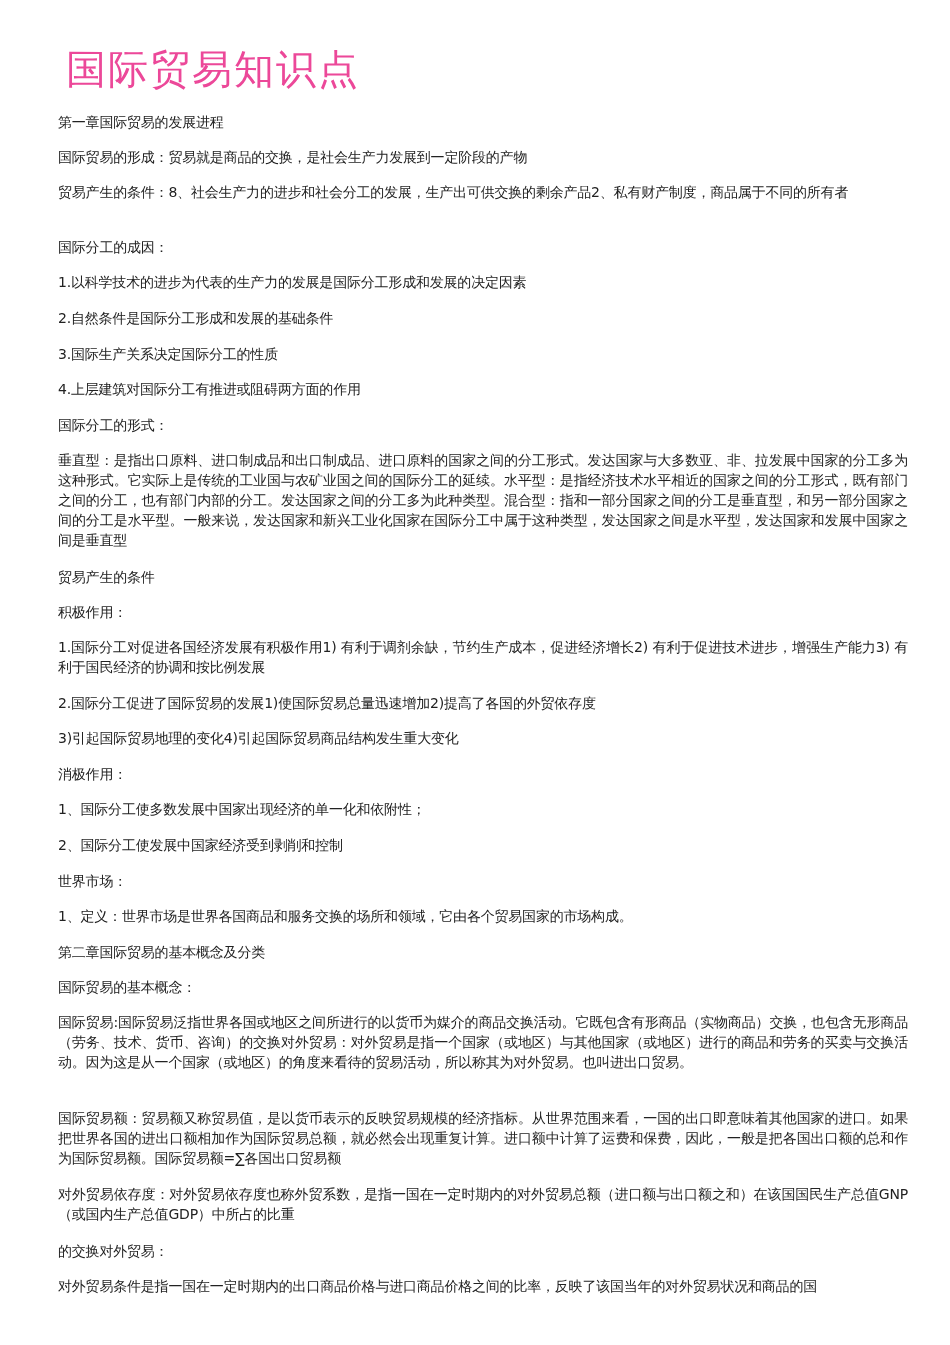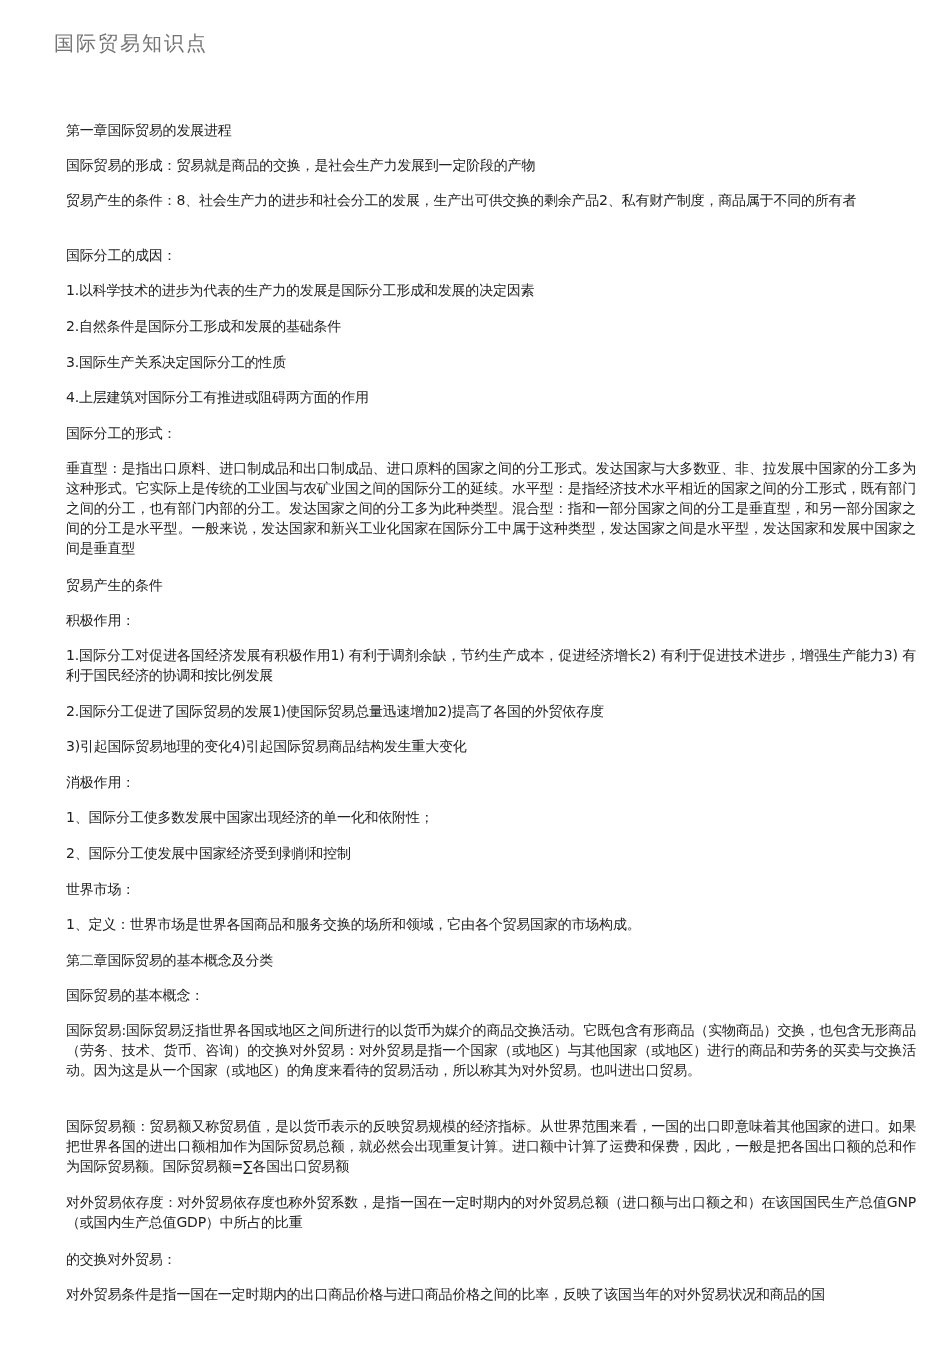--- a/index.html
+++ b/index.html
@@ -8,35 +8,35 @@
       height: 1345px;
       overflow: hidden;
       position: relative;
       font-family: "DejaVu Sans", "Liberation Sans", sans-serif;
       color: #222222;
     }
     .title {
       position: absolute;
       left: 54px;
       top: 30px;
-      font-size: 20px;
+      font-size: 40px;
       font-weight: normal;
       letter-spacing: 2px;
-      color: #737373;
-      margin: 0;
+      color: #ec4899;
+      margin: 12px;
       white-space: nowrap;
     }
     .para {
       position: absolute;
       left: 54px;
       width: 850px;
       font-size: 14px;
       line-height: 20px;
       color: #222222;
-      margin: 12px;
+      margin: 4px;
       text-align: justify;
       letter-spacing: -0.2px;
     }
   </style>
 </head>
 <body>
 
 <h1 class="title">国际贸易知识点</h1>
 
 <div>

